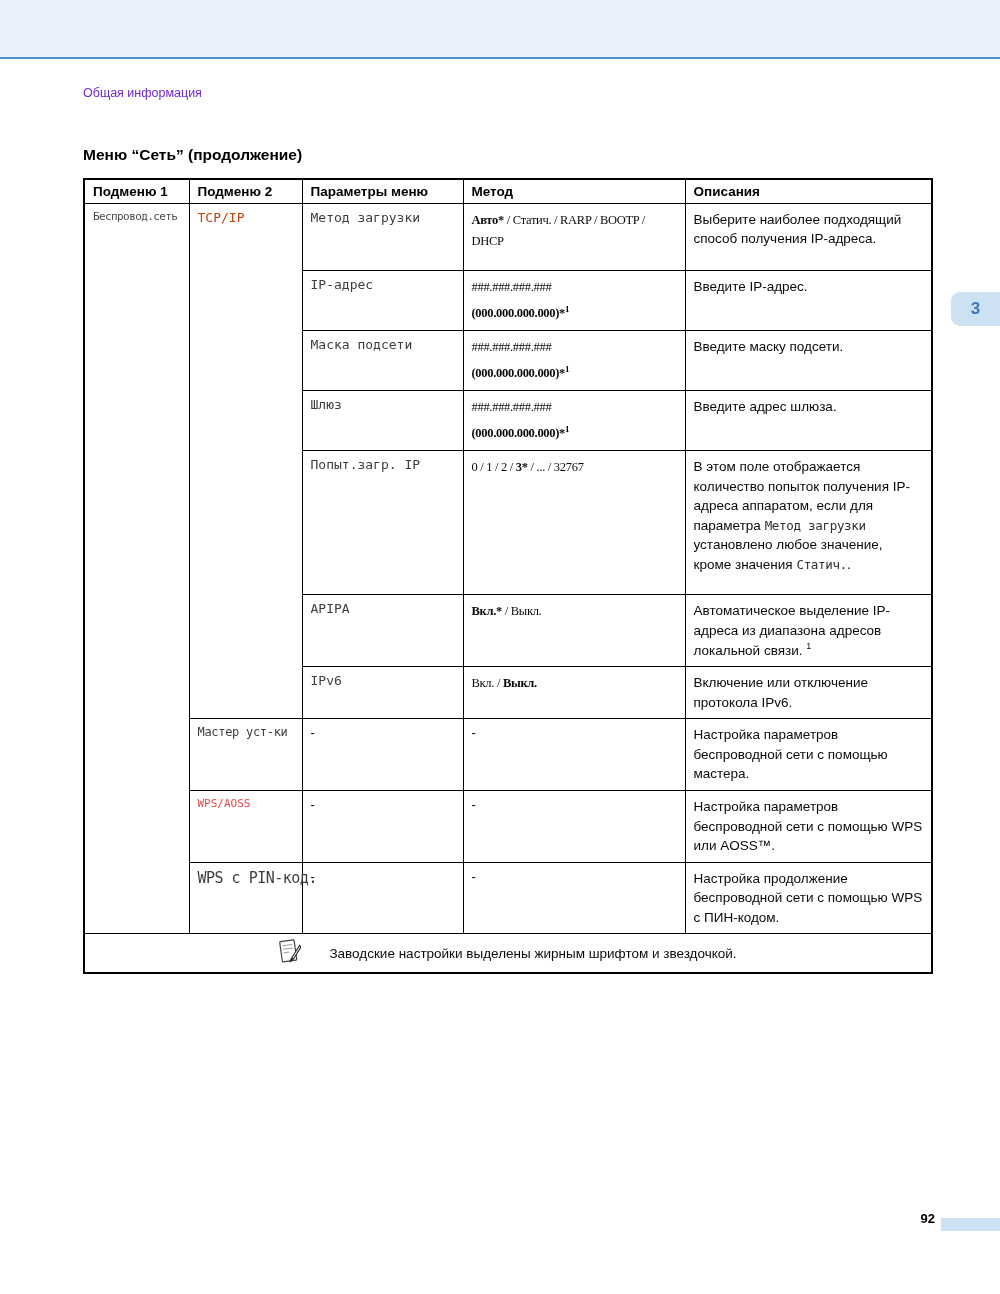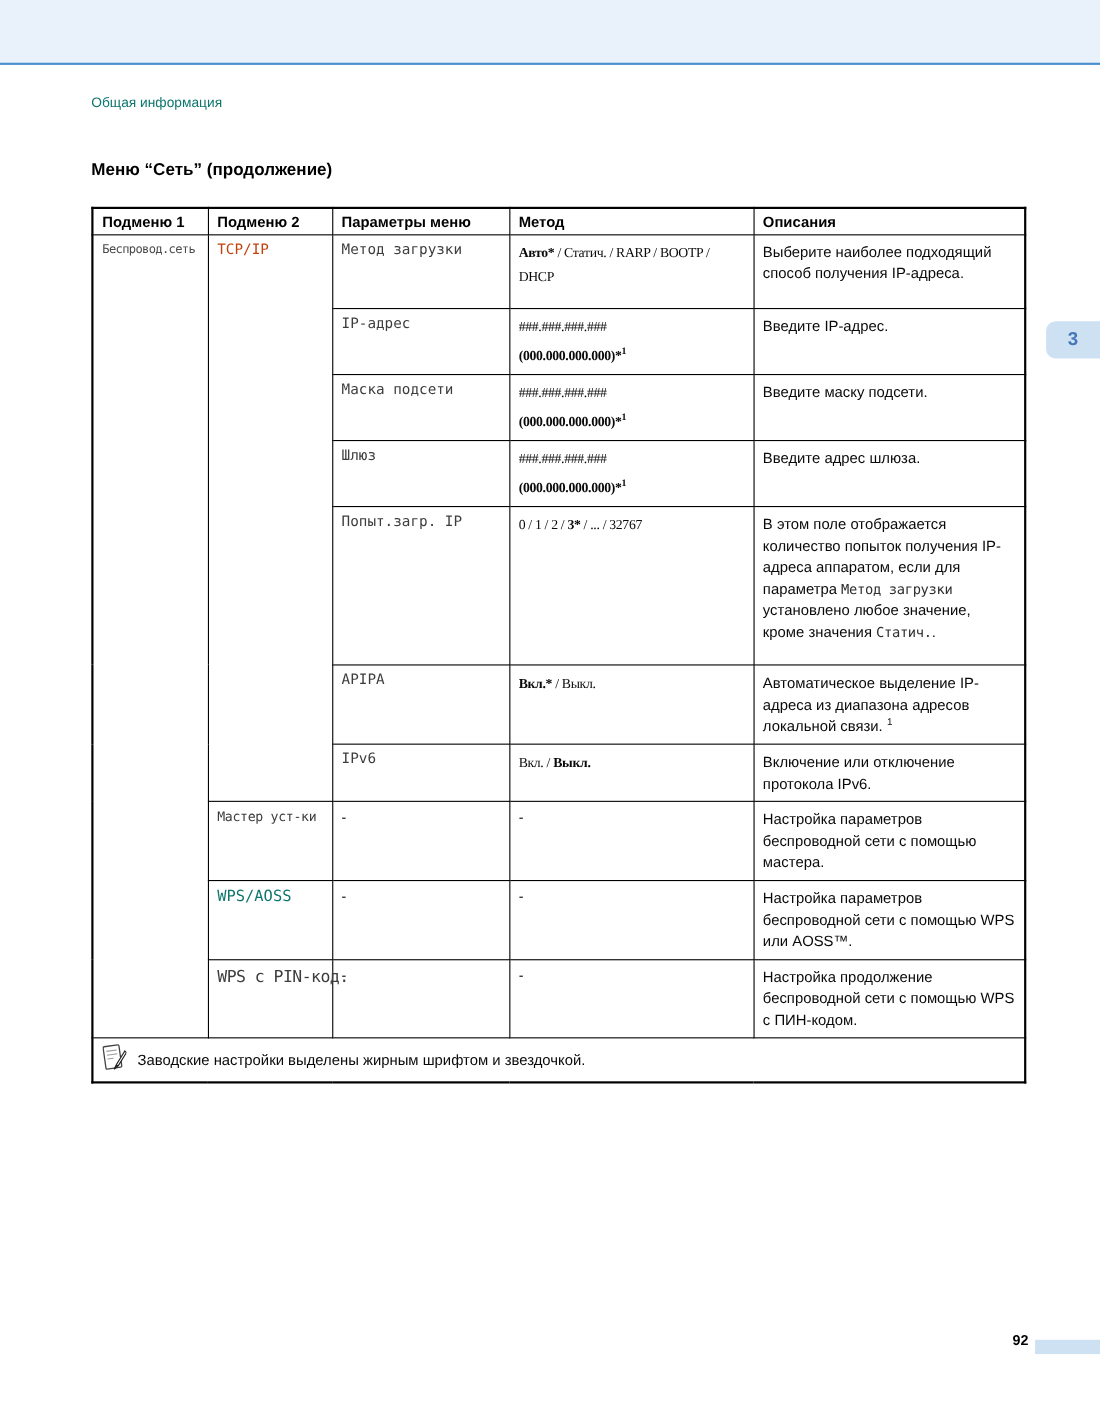--- a/index.html
+++ b/index.html
@@ -7,54 +7,54 @@
   body {
     width:1000px; height:1294px;
     font-family:"Liberation Sans", sans-serif;
     color:#000;
   }
   .page { position:relative; width:1000px; height:1294px; background:#fff; overflow:hidden; }
 
   .top-band { position:absolute; left:0; top:0; width:1000px; height:57px; background:#e9f2fb; }
   .top-rule { position:absolute; left:0; top:57px; width:1000px; height:2px; background:#4a8ecb; }
 
-  .breadcrumb { position:absolute; left:83px; top:86px; font-size:12.5px; color:#0f766e; }
+  .breadcrumb { position:absolute; left:83px; top:86px; font-size:12.5px; color:#6d28d9; }
   .title { position:absolute; left:83px; top:146px; font-size:15.5px; font-weight:bold; color:#000; }
 
   .chapter-tab {
     position:absolute; right:0; top:292px; width:49px; height:34px;
     background:#cde1f3; border-radius:9px 0 0 9px;
     display:flex; align-items:center; justify-content:center;
     font-size:17px; font-weight:bold; color:#4377b5;
   }
 
-  .table-wrap { position:absolute; left:83px; top:188px; }
+  .table-wrap { position:absolute; left:83px; top:178px; }
   table { border-collapse:collapse; table-layout:fixed; width:848px; border:2px solid #000; background:#fff; }
   th, td { border:1px solid #000; vertical-align:top; }
   th { height:24px; vertical-align:middle; text-align:left; padding:2px 8px; font-size:13.5px; font-weight:bold; }
   td { padding:6px 8px; }
 
   .mono   { font-family:"DejaVu Sans Mono", monospace; }
   .param  { font-size:13px; color:#3d3d3d; line-height:1.3; }
   .c-sub1 { font-size:11px; color:#4a4a4a; letter-spacing:-0.6px; white-space:nowrap; }
   .c-tcpip{ font-size:13px; color:#c2410c; }
   .c-wiz  { font-size:12px; color:#3d3d3d; letter-spacing:-0.3px; white-space:nowrap; }
-  .c-wps  { font-size:14px; color:#0f766e; }
+  .c-wps  { font-size:11px; color:#ef4444; }
   .c-wpspin { font-size:15px; color:#3d3d3d; letter-spacing:-0.5px; white-space:nowrap; }
 
   .opts { font-family:Liberation Serif, serif; font-size:12.5px; letter-spacing:-0.3px; line-height:1.68; color:#0a0a0a; }
   .opts .b { font-weight:bold; }
   .opts .line2 { margin-top:4px; font-weight:bold; }
   .desc { font-size:13.5px; line-height:1.45; color:#0a0a0a; }
   .desc .mono { font-size:12.5px; letter-spacing:-0.3px; color:#2e2e2e; }
   .dash { font-size:13px; color:#000; }
   sup { font-size:9px; }
 
   .note-cell { padding:4px 8px; vertical-align:middle; }
-  .note-inner { display:flex; align-items:center; gap:10px; }
+  .note-inner { display:flex; align-items:center; gap:28px;justify-content:center; }
   .note-text { font-size:13.5px; color:#0a0a0a; }
 
   .watermark {
     position:absolute; left:398px; top:618px;
     font-family:"DejaVu Serif", serif; font-weight:bold;
     font-size:43px; color:#d51920; opacity:0.88;
     white-space:nowrap; pointer-events:none;
   }
 
   .page-number { position:absolute; right:65px; top:1211px; font-size:13px; font-weight:bold; color:#000; }

